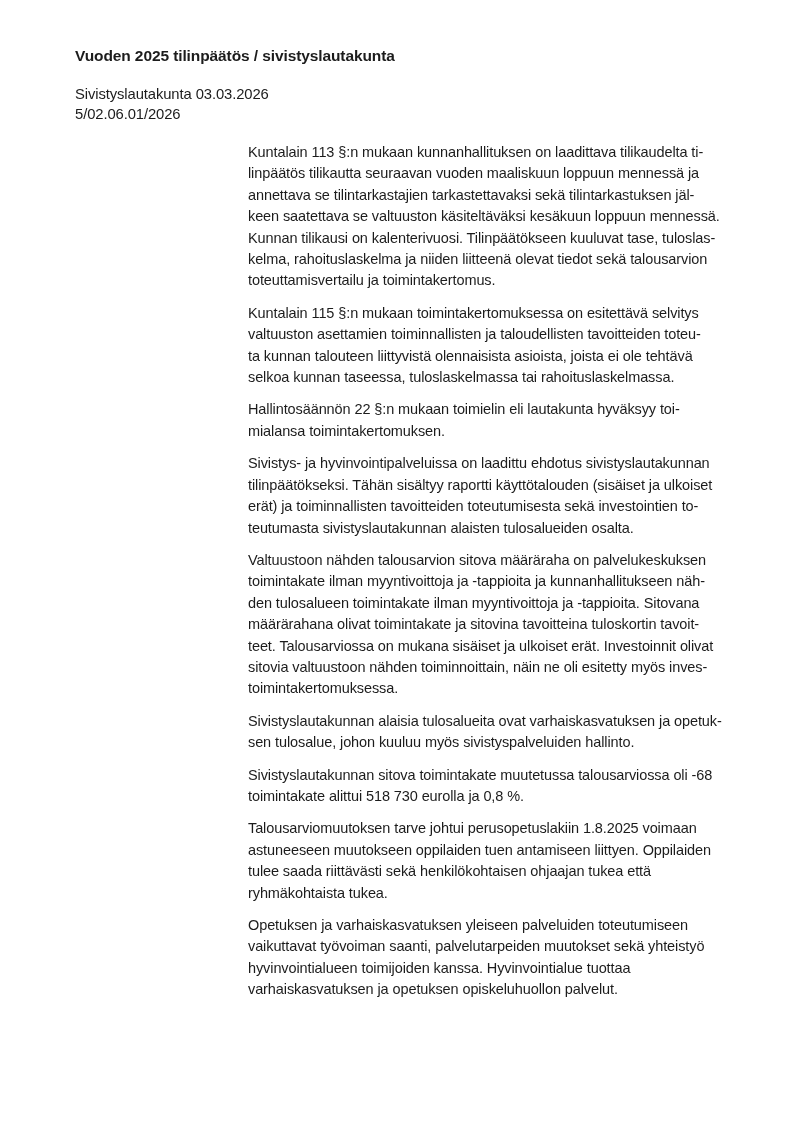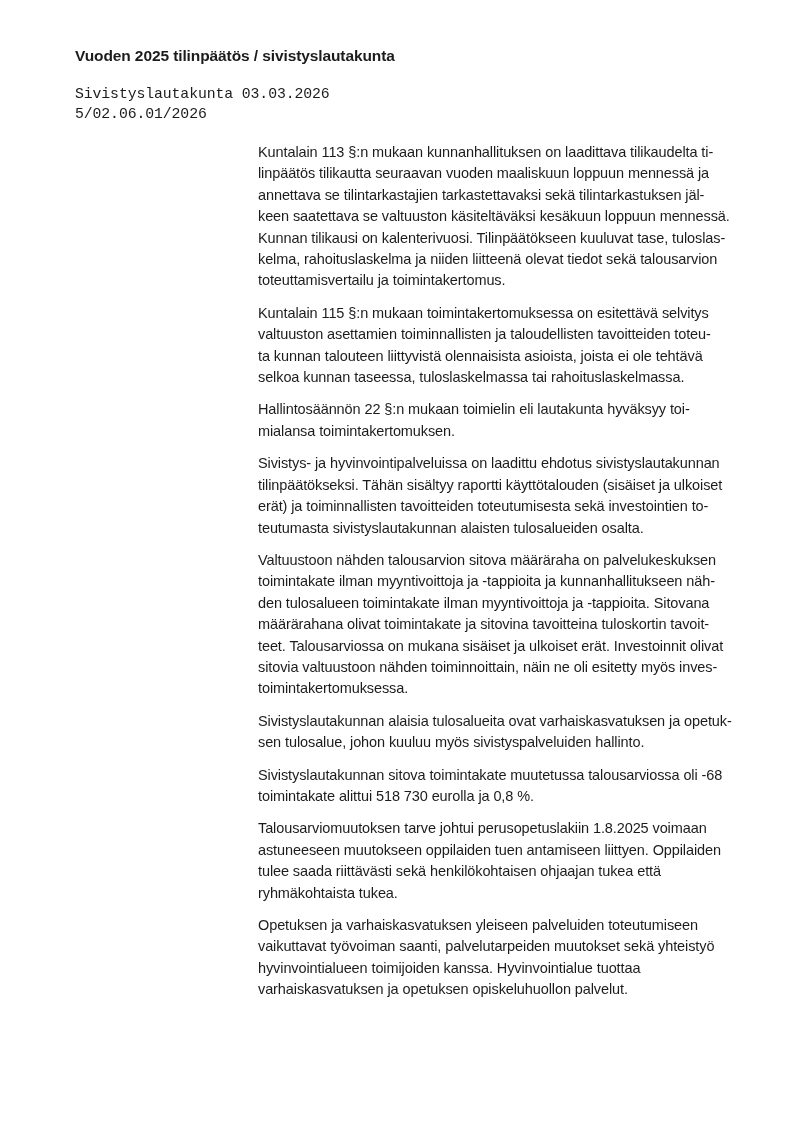--- a/index.html
+++ b/index.html
@@ -33,25 +33,24 @@
   .doc-meta {
     position: absolute;
     left: 75px;
     top: 84px;
     font-size: 14.8px;
     line-height: 20px;
     letter-spacing: -0.1px;
   }
   .doc-meta .meta-line {
     white-space: nowrap;
-    font-family: Liberation Mono, monospace;
   }
   .doc-body {
     position: absolute;
-    left: 258px;
+    left: 248px;
     top: 142px;
     width: 520px;
     font-size: 14.5px;
     line-height: 21.4px;
     letter-spacing: -0.1px;
   }
   .paragraph {
     margin: 0 0 11px 0;
   }
   .line {

